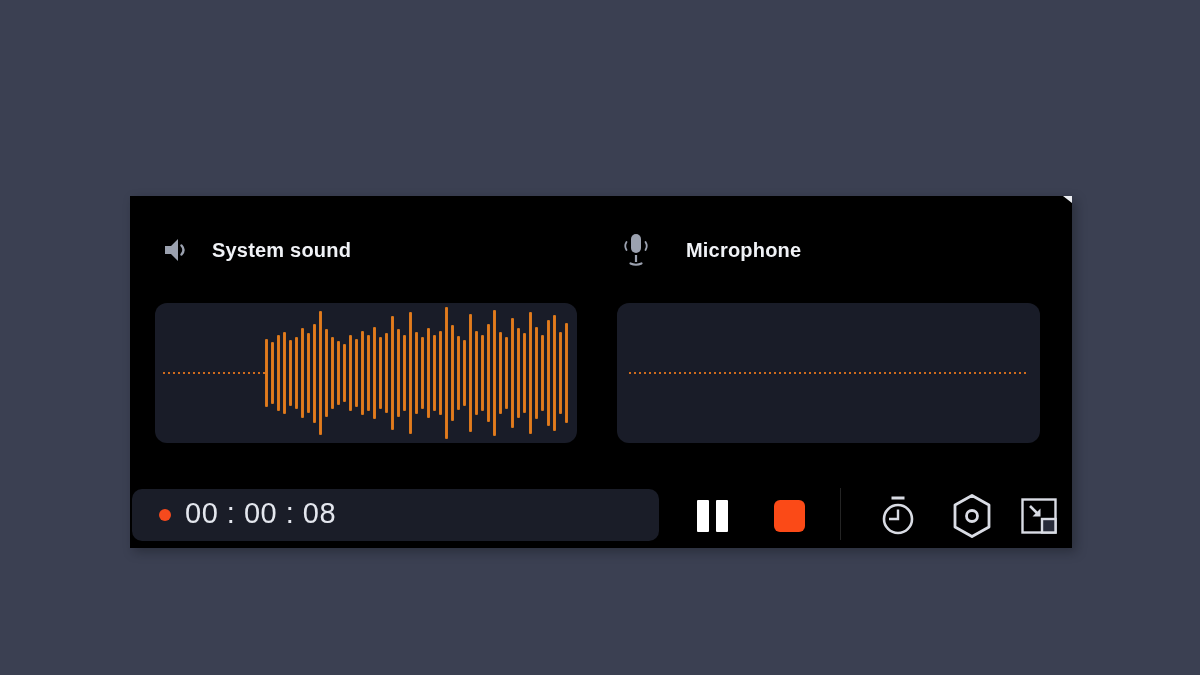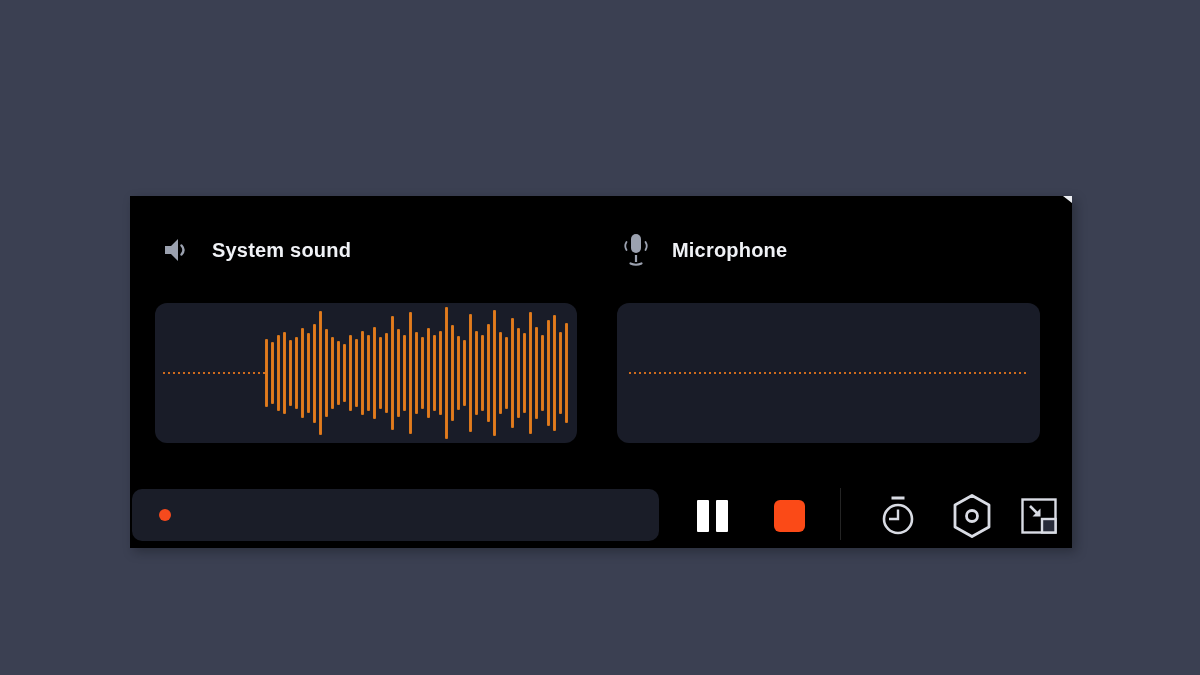--- a/index.html
+++ b/index.html
@@ -74,21 +74,21 @@
       </svg>
 
     <div class="channel-header" style="left:30px; top:38px; gap:20px;">
       <svg class="ch-icon" width="32" height="32" viewBox="0 0 32 32">
         <polygon points="5,12 11,12 18,5 18,27 11,20 5,20" fill="#9ba1af"></polygon>
         <path d="M21.5 11.5 Q25.5 16 21.5 20.5" fill="none" stroke="#9ba1af" stroke-width="2.4" stroke-linecap="round"></path>
       </svg>
       <span class="ch-label">System sound</span>
     </div>
 
-    <div class="channel-header" style="left:488px; top:35px; gap:18px;">
+    <div class="channel-header" style="left:488px; top:35px; gap:32px;">
       <svg class="ch-icon" width="36" height="38" viewBox="0 0 36 38">
         <rect x="13" y="3" width="10" height="19" rx="5" fill="#9ba1af"></rect>
         <line x1="18" y1="24" x2="18" y2="31" stroke="#9ba1af" stroke-width="2.2"></line>
         <path d="M12.5 32.5 Q18 35 23.5 32.5" fill="none" stroke="#9ba1af" stroke-width="2.2" stroke-linecap="round"></path>
         <path d="M8.5 11 Q6 15 8.5 19" fill="none" stroke="#9ba1af" stroke-width="1.8" stroke-linecap="round"></path>
         <path d="M27.5 11 Q30 15 27.5 19" fill="none" stroke="#9ba1af" stroke-width="1.8" stroke-linecap="round"></path>
       </svg>
       <span class="ch-label">Microphone</span>
     </div>
 
@@ -148,20 +148,21 @@
           <div class="wbar" style="height: 76%;"></div>
         </div>
     </div>
 
     <div class="wavebox right">
       <div class="dotline full"></div>
     </div>
 
     <div class="status-pill">
       <span class="rec-dot"></span>
+      <span class="timer">00 : 00 : 08</span>
     </div>
 
     <button class="ctrl-btn pause-wrap">
       <span class="pause-bar"></span>
       <span class="pause-bar"></span>
     </button>
 
     <button class="ctrl-btn stop-wrap">
       <span class="stop-square"></span>
     </button>

